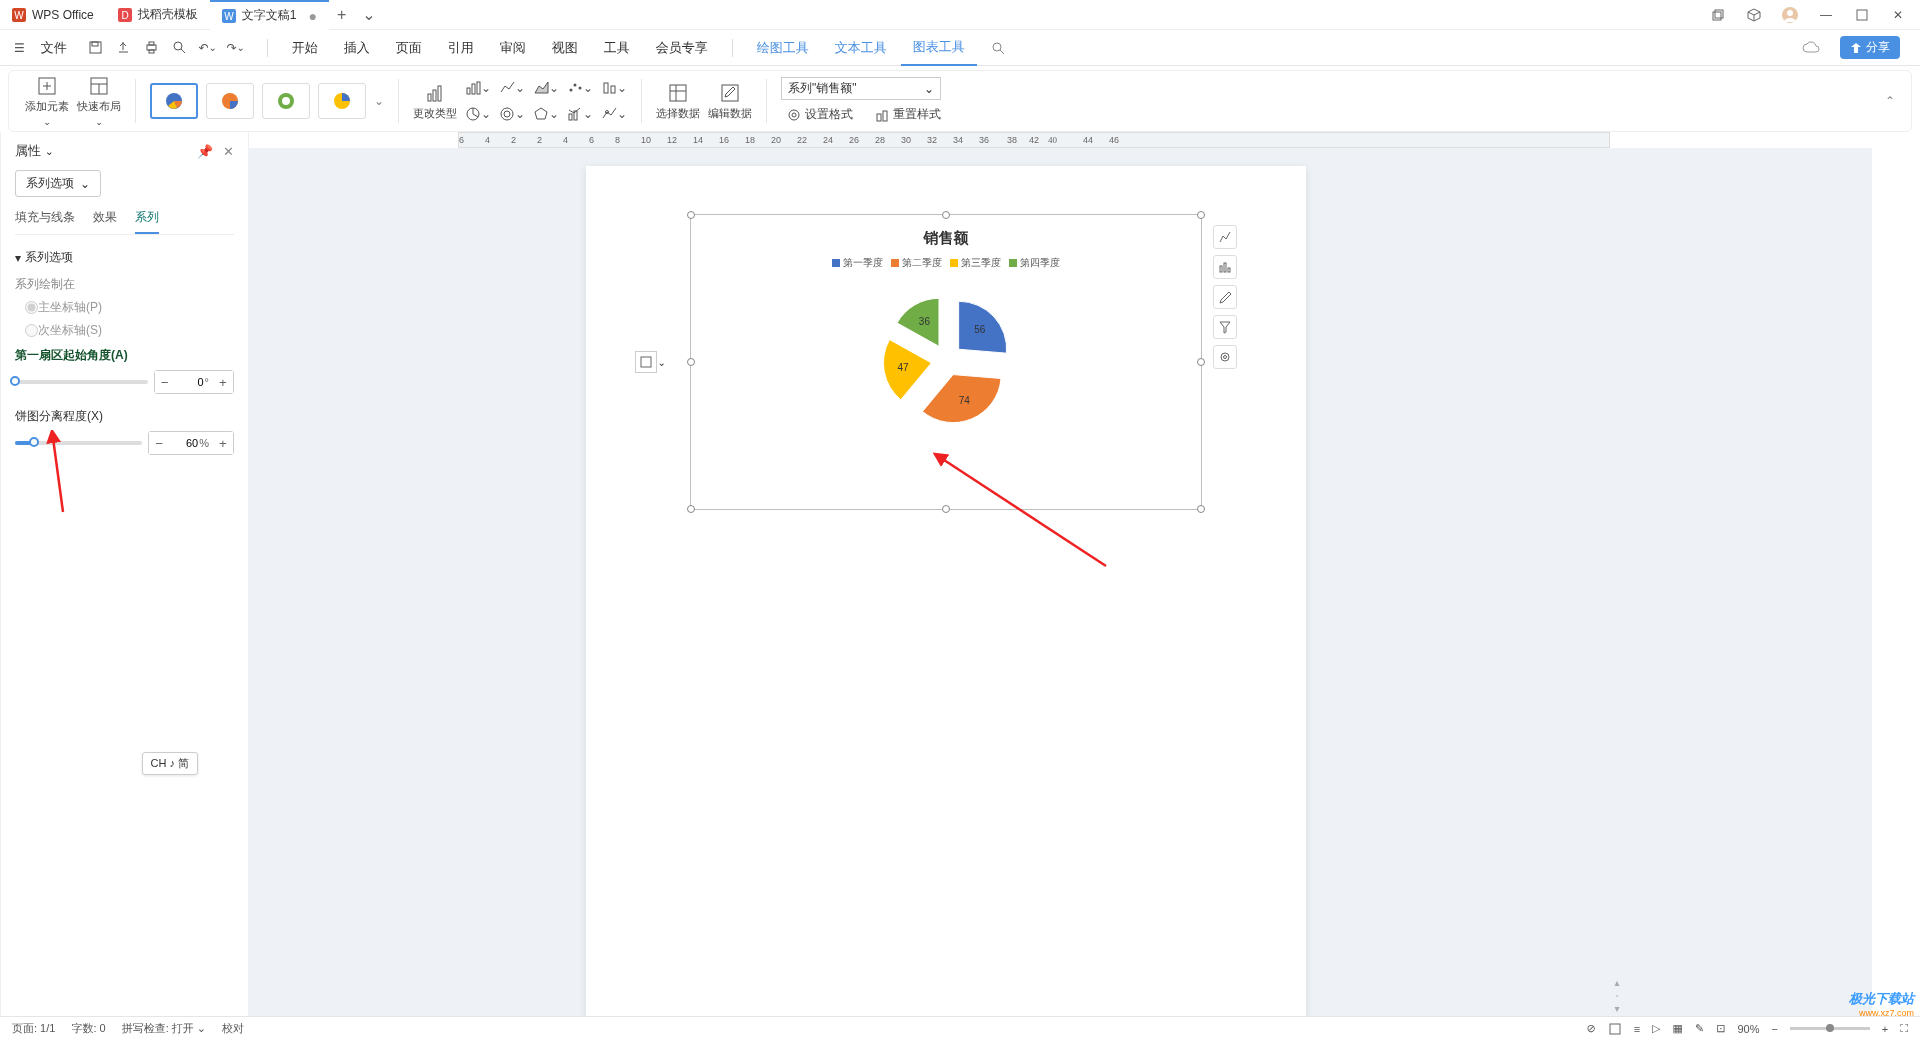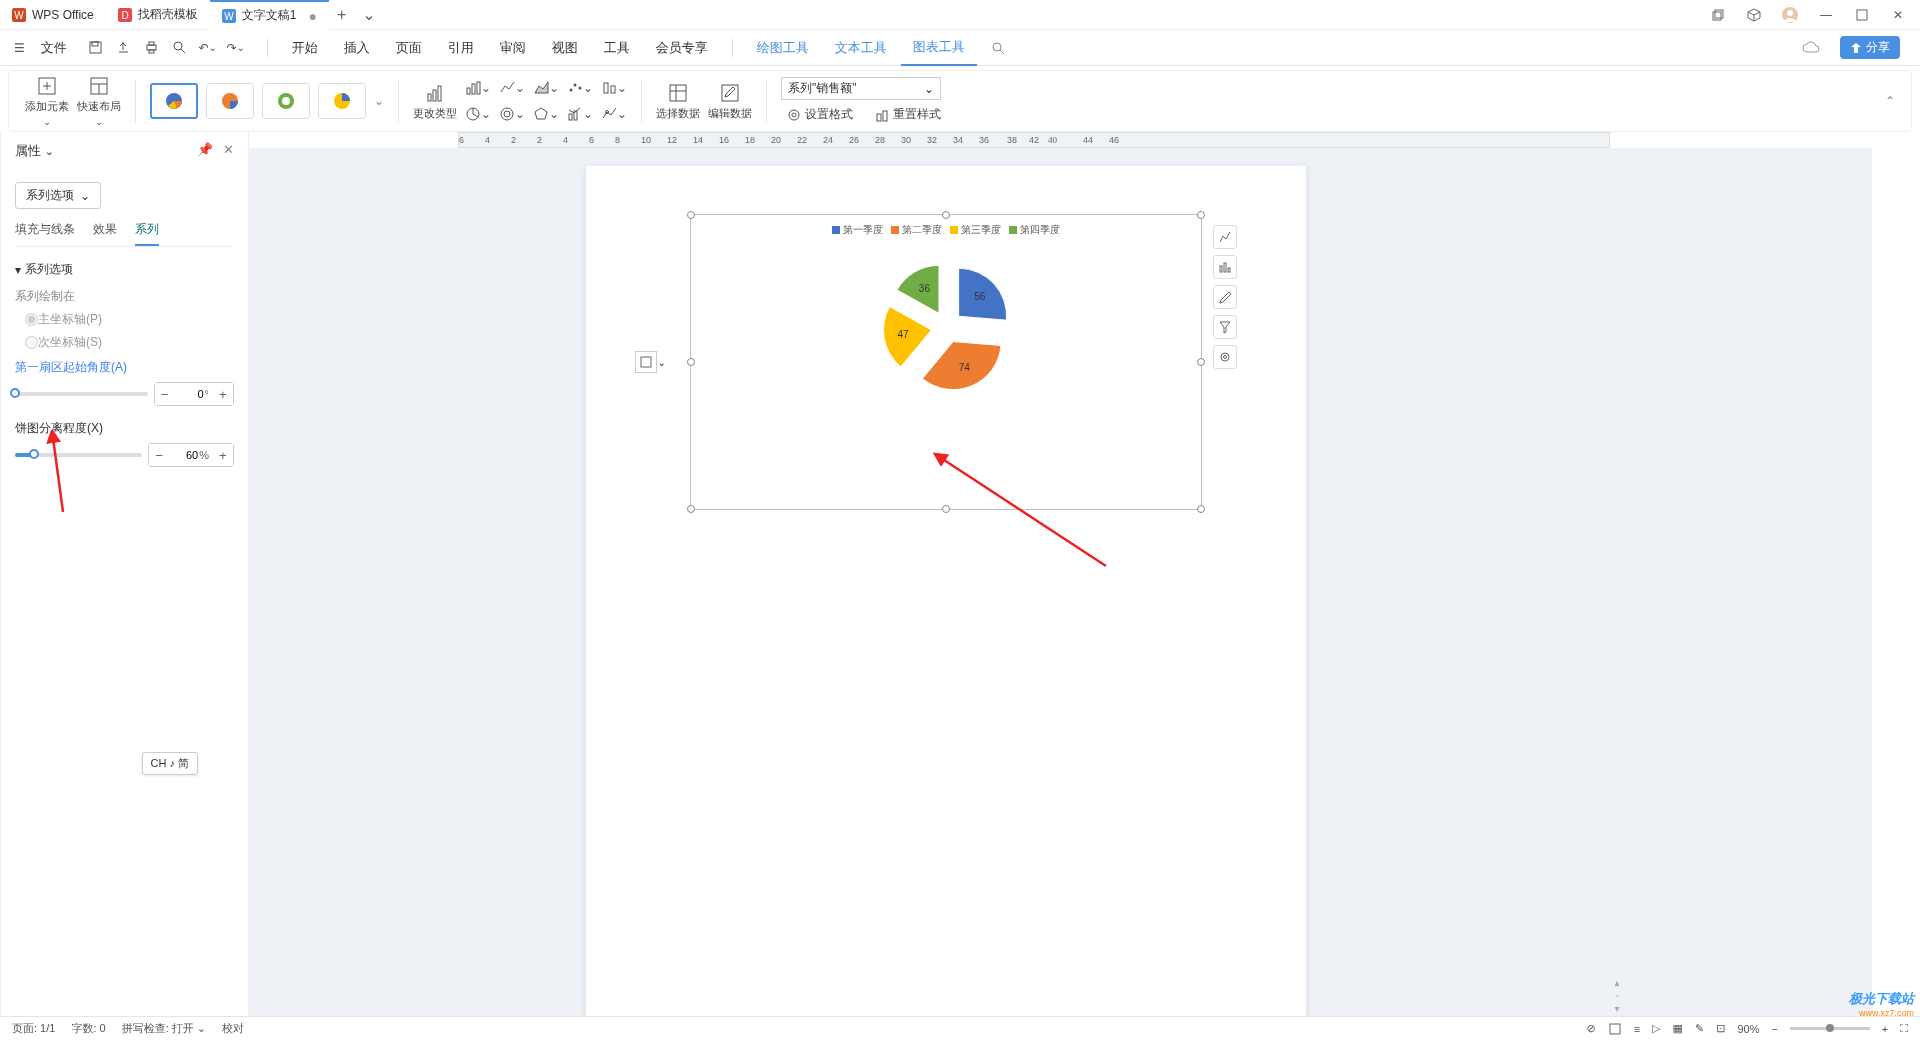--- a/index.html
+++ b/index.html
@@ -70,21 +70,21 @@
 
 .arrow { position: absolute; pointer-events: none; }
 
 
 .right-vbar { width: 48px; background: #fff; border-left: 1px solid #eee; display: flex; flex-direction: column; align-items: center; gap: 14px; padding-top: 14px; }
 .vbar-btn { width: 28px; height: 28px; display: flex; align-items: center; justify-content: center; color: #666; cursor: pointer; border-radius: 4px; }
 .vbar-btn.active { background: #e6f0fb; color: #4a90e2; }
 
 
 .prop-panel { width: 248px; background: #fff; border-left: 1px solid #eee; padding: 10px 14px; position: relative; }
-.prop-header { display: flex; justify-content: space-between; font-size: 13px; margin-bottom: 22px; }
+.prop-header { display: flex; align-items: center; justify-content: space-between; font-size: 13px; margin-bottom: 10px; }
 .prop-header .icons { display: flex; gap: 10px; color: #888; }
 .series-dropdown { border: 1px solid #ccc; padding: 4px 10px; border-radius: 3px; display: inline-flex; align-items: center; gap: 6px; font-size: 12px; margin-bottom: 12px; cursor: pointer; }
 .prop-tabs { display: flex; gap: 18px; font-size: 12px; border-bottom: 1px solid #eee; margin-bottom: 14px; }
 .prop-tab { padding-bottom: 6px; cursor: pointer; color: #555; }
 .prop-tab.active { color: #0f766e; border-bottom: 2px solid #4a90e2; }
 .prop-section-title { font-size: 12px; color: #333; margin-bottom: 10px; display: flex; align-items: center; gap: 4px; }
 .prop-label { font-size: 12px; color: #888; margin: 8px 0 6px; }
 .radio-row { display: flex; align-items: center; gap: 0; font-size: 12px; color: #999; margin-bottom: 6px; padding-left: 10px; }
 .radio-row input { accent-color: #4a90e2; }
 .slider-row { display: flex; align-items: center; gap: 6px; margin-bottom: 14px; }
@@ -455,20 +455,21 @@
       <div class="chart-obj">
         <span class="handle h-tl"></span>
         <span class="handle h-tc"></span>
         <span class="handle h-tr"></span>
         <span class="handle h-ml"></span>
         <span class="handle h-mr"></span>
         <span class="handle h-bl"></span>
         <span class="handle h-bc"></span>
         <span class="handle h-br"></span>
 
+        <div class="chart-title">销售额</div>
         <div class="chart-legend" id="chart-legend">
             <span class="legend-item">
               <span class="legend-swatch" style="background:#4472c4"></span>
               <span>第一季度</span>
             </span>
             <span class="legend-item">
               <span class="legend-swatch" style="background:#ed7d31"></span>
               <span>第二季度</span>
             </span>
             <span class="legend-item">
@@ -563,21 +564,21 @@
     <div class="prop-label">系列绘制在</div>
     <label class="radio-row">
         <input type="radio" checked="" disabled="" style=""> 
         <span>主坐标轴(P)</span>
       </label>
     <label class="radio-row">
         <input type="radio" disabled="" style=""> 
         <span>次坐标轴(S)</span>
       </label>
 
-    <div class="prop-label" style="color:#3b82f6;font-weight:400">第一扇区起始角度(A)</div>
+    <div class="prop-label" style="color:#14532d;font-weight:700">第一扇区起始角度(A)</div>
     <div class="slider-row">
       <div class="slider">
           <div class="fill" style="width:0%"></div>
           <div class="thumb" style="left:0%"></div>
         </div>
       <div class="num-input">
         <button>−</button>
         <input value="0" style="">
         <span class="unit">°</span>
         <button>+</button>

